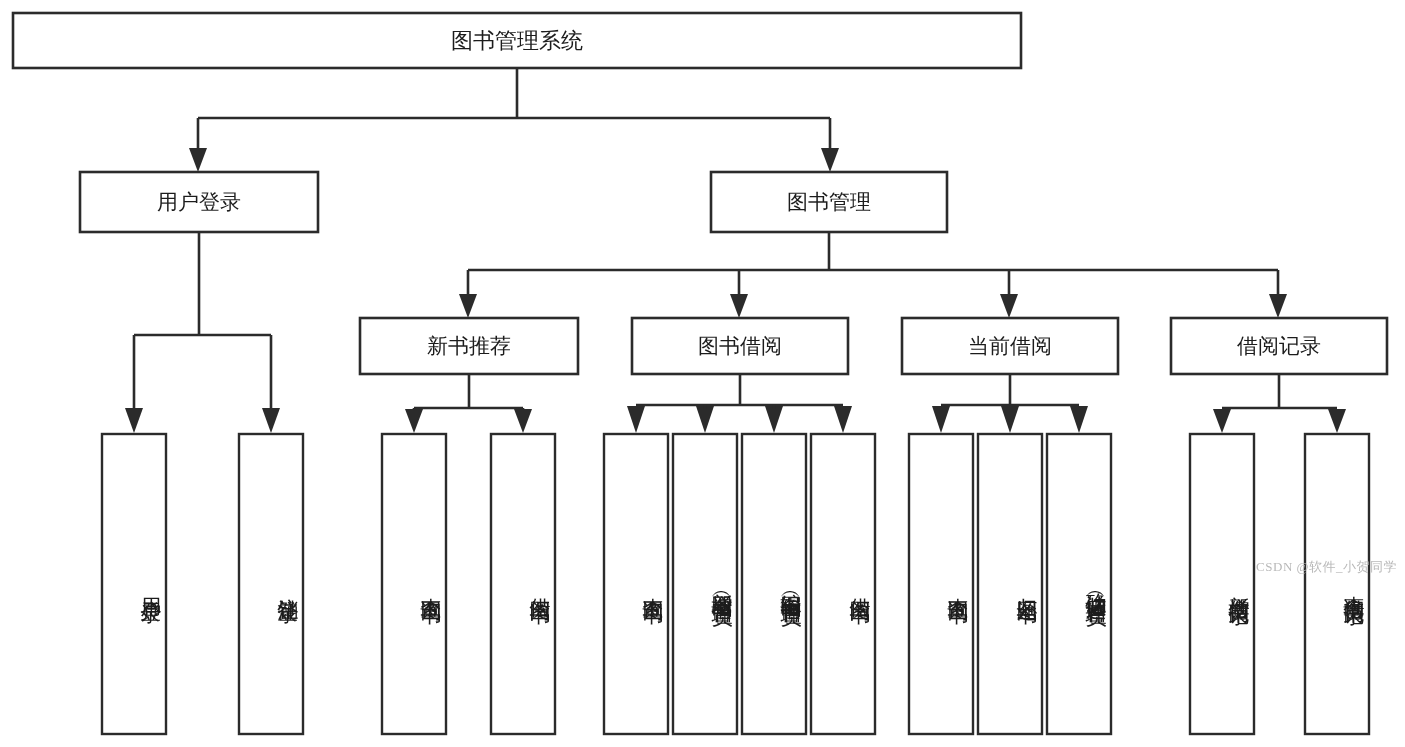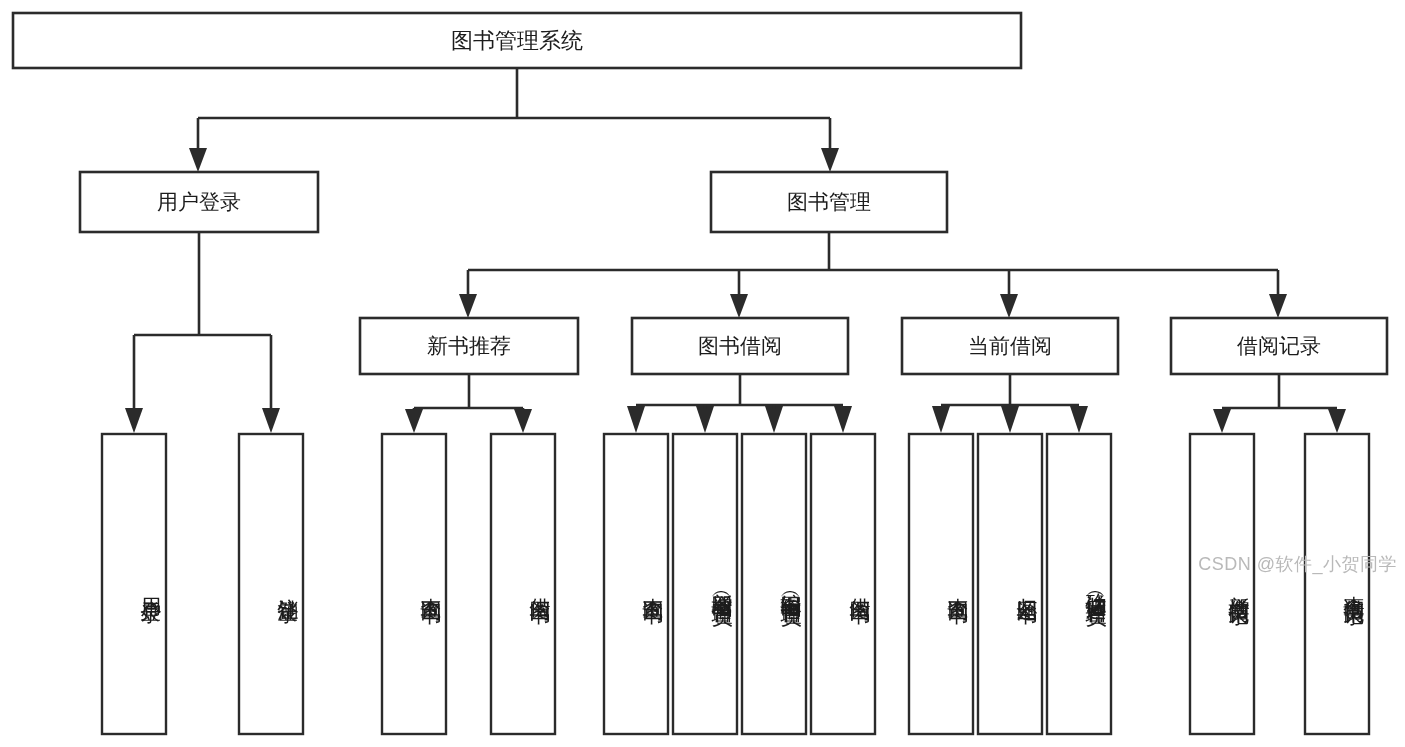--- a/index.html
+++ b/index.html
@@ -72,22 +72,22 @@
     color: #1c1c1c;
     letter-spacing: 2px;
     text-align: center;
     white-space: nowrap;
     pointer-events: none;
   }
   .watermark {
     position: absolute;
     right: 8px;
     bottom: 4px;
-    font-family: Liberation Sans, sans-serif;
-    font-size: 18px;
+    font-family: Liberation Serif, serif;
+    font-size: 13px;
     color: #b9b9b9;
     letter-spacing: 0.5px;
     white-space: nowrap;
   }
 </style>
 </head>
 <body>
 
 <div id="diagram-root">
 

